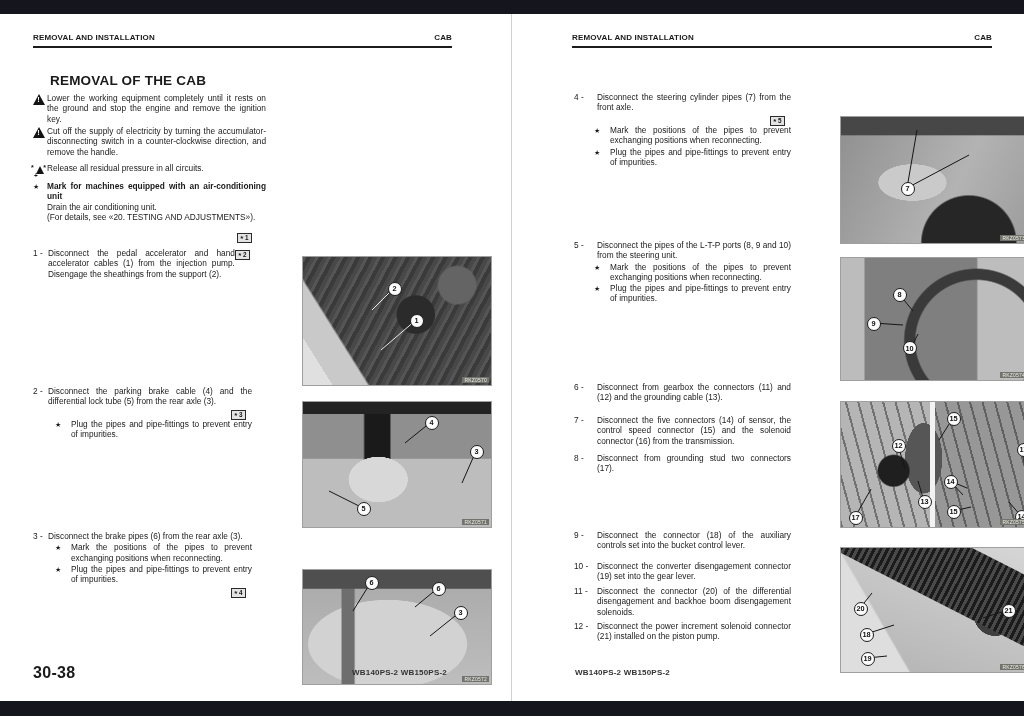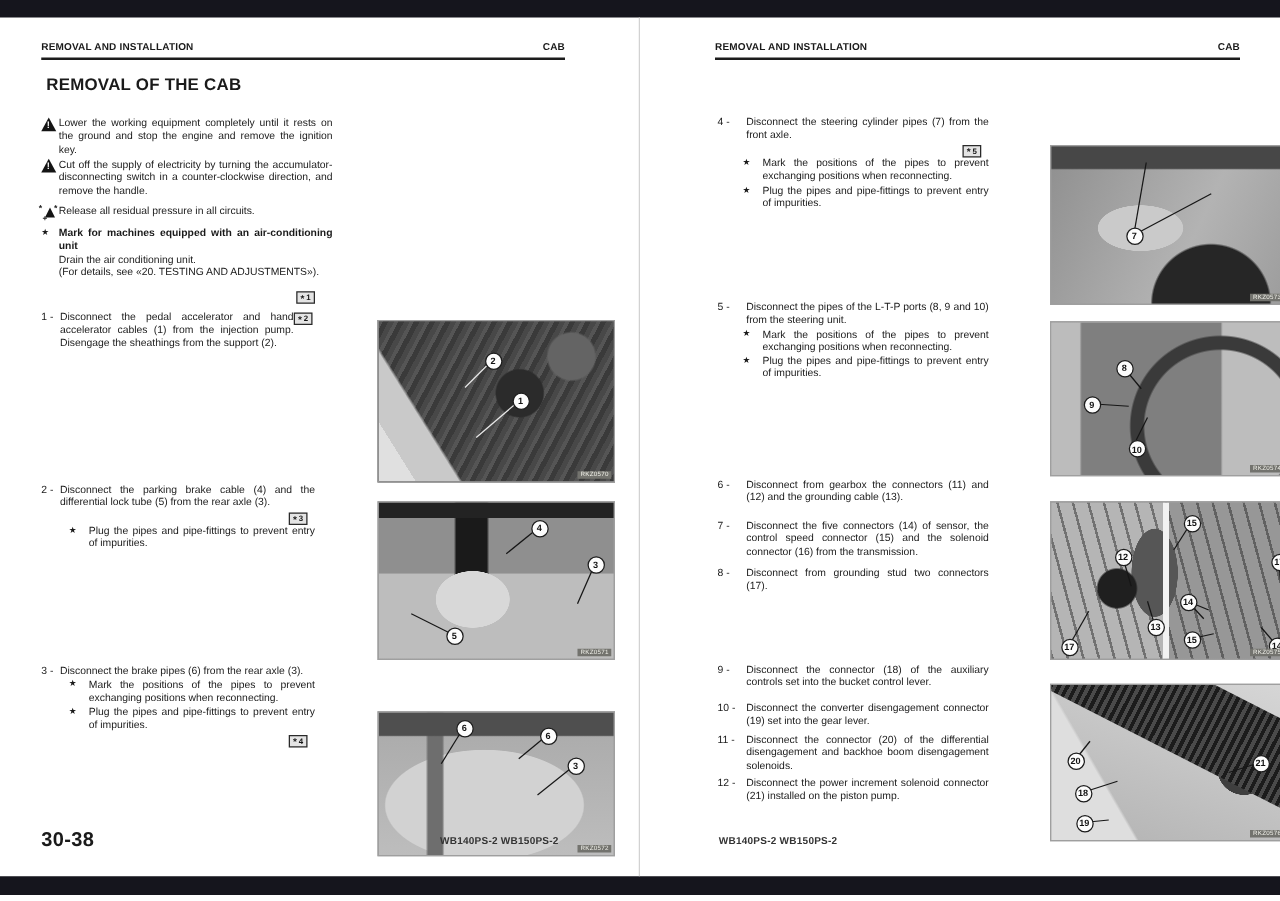--- a/index.html
+++ b/index.html
@@ -19,21 +19,21 @@
 
   .pg-header{
     position:absolute;top:33px;height:13px;
     border-bottom:2px solid #1c1c1c;
     display:flex;justify-content:space-between;align-items:flex-start;
     font-size:8px;font-weight:bold;letter-spacing:.15px;
   }
   #page-left .pg-header{left:33px;width:419px;}
   #page-right .pg-header{left:60px;width:420px;}
 
-  .doc-title{position:absolute;left:33px;top:56px;margin:4px;font-size:13.5px;font-weight:bold;letter-spacing:.2px;}
+  .doc-title{position:absolute;left:33px;top:56px;margin:17px;font-size:13.5px;font-weight:bold;letter-spacing:.2px;}
 
   .txtblock{position:absolute;width:219px;font-size:8.3px;line-height:10.3px;}
   #page-left .txtblock{left:33px;}
   #page-right .txtblock{left:60px;}
 
   .warn{padding-left:14px;text-align:justify;}
   .warn-ico{position:absolute;left:0;top:1px;width:0;height:0;
     border-left:6px solid transparent;border-right:6px solid transparent;border-bottom:11px solid #141414;}
   .warn-ico::after{content:"!";position:absolute;left:-1.7px;top:2.3px;color:#fff;font-size:7.5px;font-weight:bold;line-height:8px;}
 
@@ -315,21 +315,21 @@
       <div class="photo-code">RKZ0573</div>
     </figure>
   <figure class="photo ph-r2" style="left:288px;top:241px;height:124px;">
       <svg viewBox="0 0 188 122">
         <line x1="58" y1="36" x2="72" y2="53" stroke="#161616" stroke-width="1"></line>
         <line x1="32" y1="65" x2="62" y2="67" stroke="#161616" stroke-width="1"></line>
         <line x1="68" y1="94" x2="77" y2="76" stroke="#161616" stroke-width="1"></line>
       </svg>
       <div class="callout" style="left: 51.5px; top: 29.5px;">8</div>
       <div class="callout" style="left: 25.5px; top: 58.5px;">9</div>
-      <div class="callout" style="left: 61.5px; top: 94px;">10</div>
+      <div class="callout" style="left: 61.5px; top: 83px;">10</div>
       <div class="photo-code">RKZ0574</div>
     </figure>
   <figure class="photo ph-r3" style="left:288px;top:385px;height:127px;">
       <svg viewBox="0 0 188 125">
         <line x1="57" y1="43" x2="64" y2="67" stroke="#161616" stroke-width="1"></line>
         <line x1="83" y1="99" x2="77" y2="79" stroke="#161616" stroke-width="1"></line>
         <line x1="14" y1="115" x2="30" y2="87" stroke="#161616" stroke-width="1"></line>
         <line x1="112" y1="16" x2="98" y2="38" stroke="#161616" stroke-width="1"></line>
         <line x1="182" y1="47" x2="184" y2="69" stroke="#161616" stroke-width="1"></line>
         <line x1="109" y1="79" x2="122" y2="93" stroke="#161616" stroke-width="1"></line>

